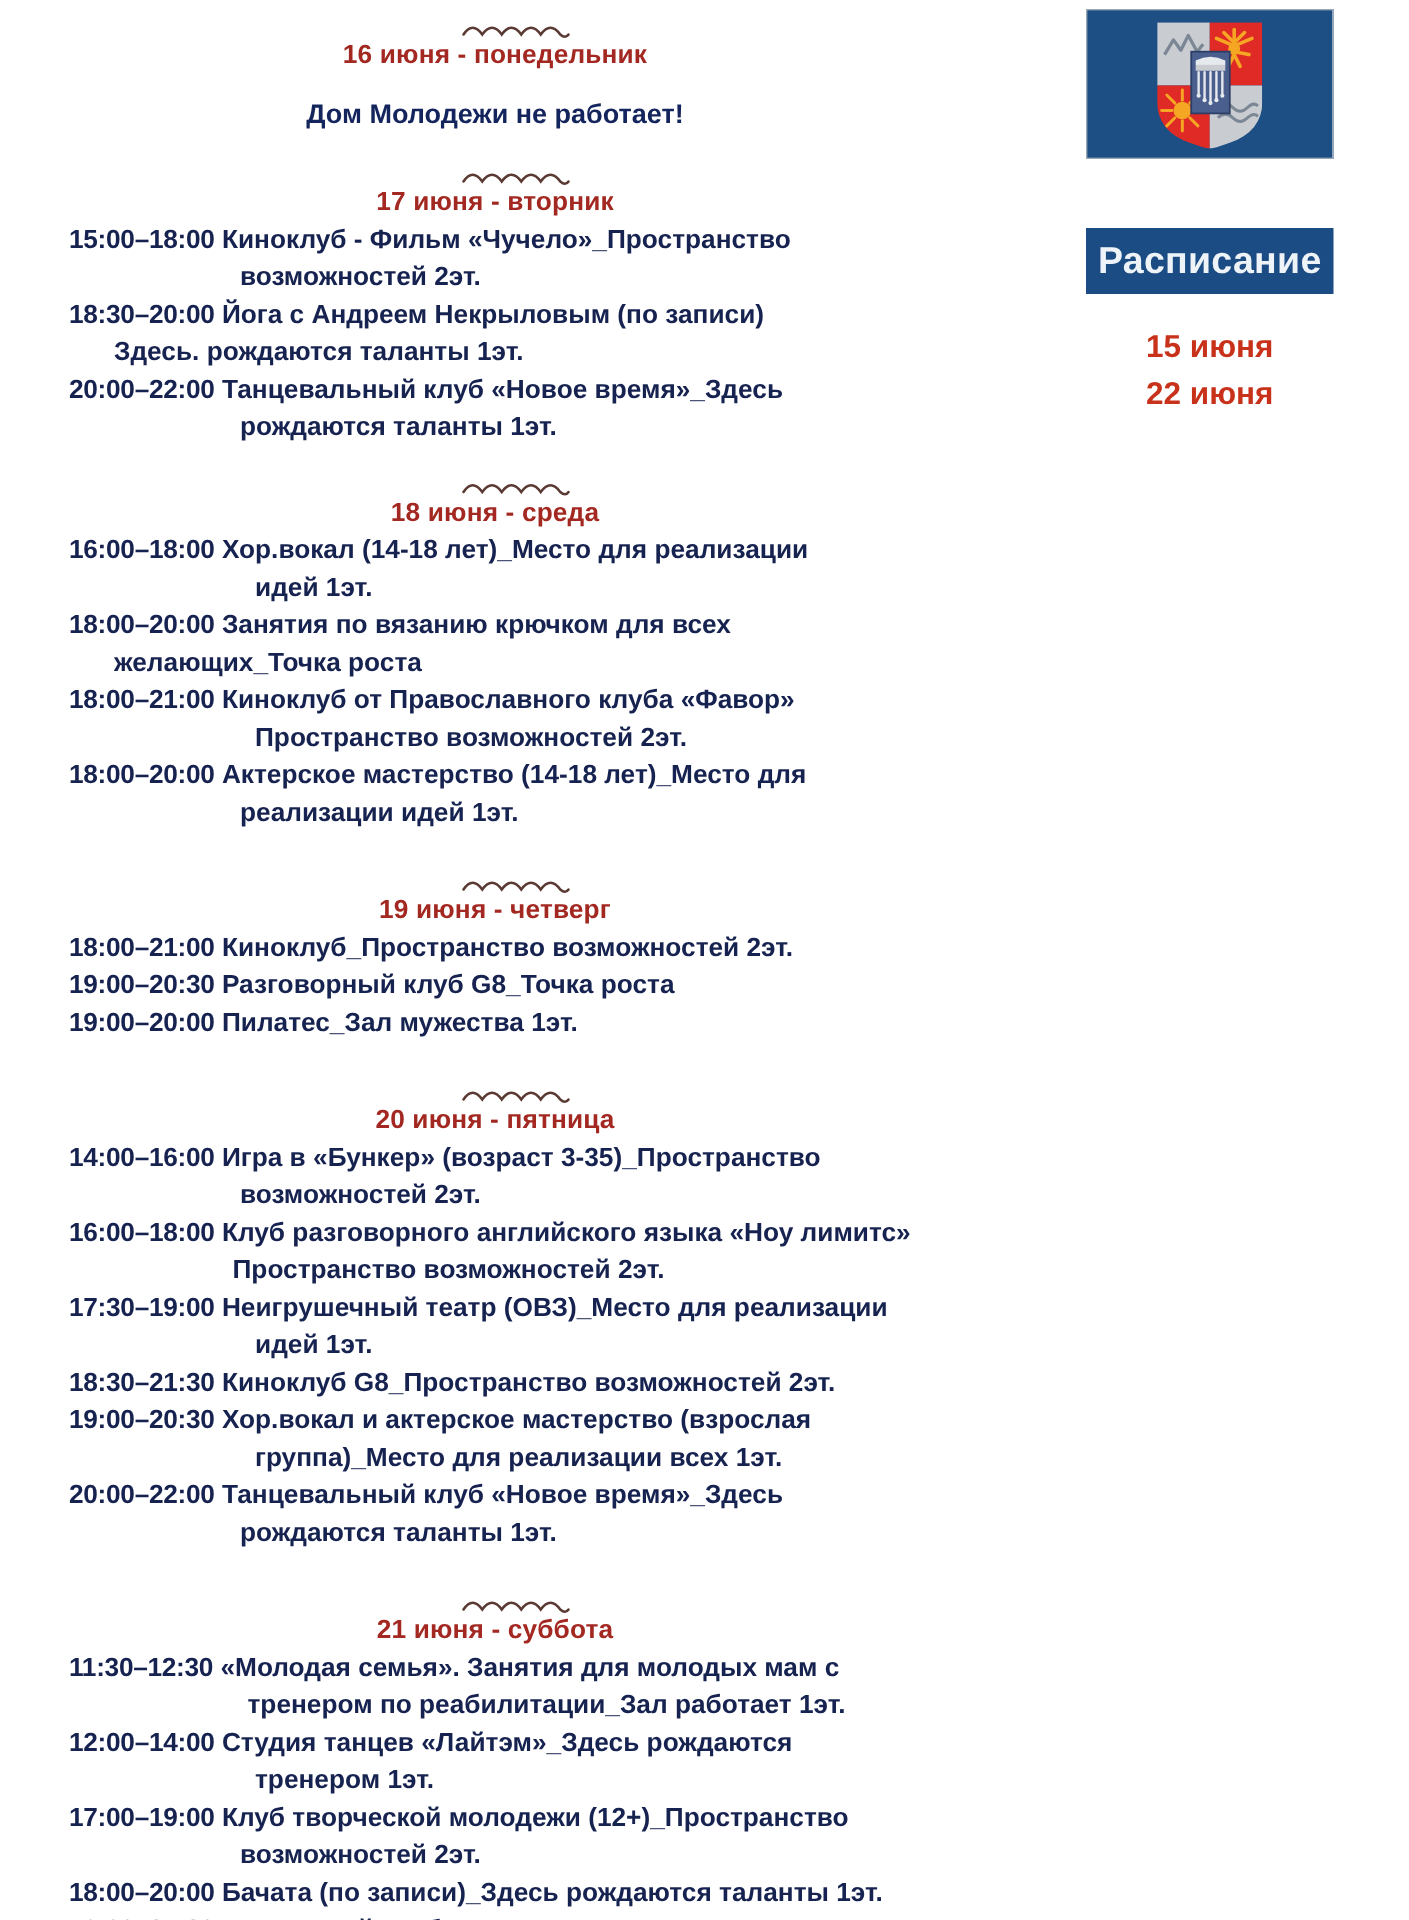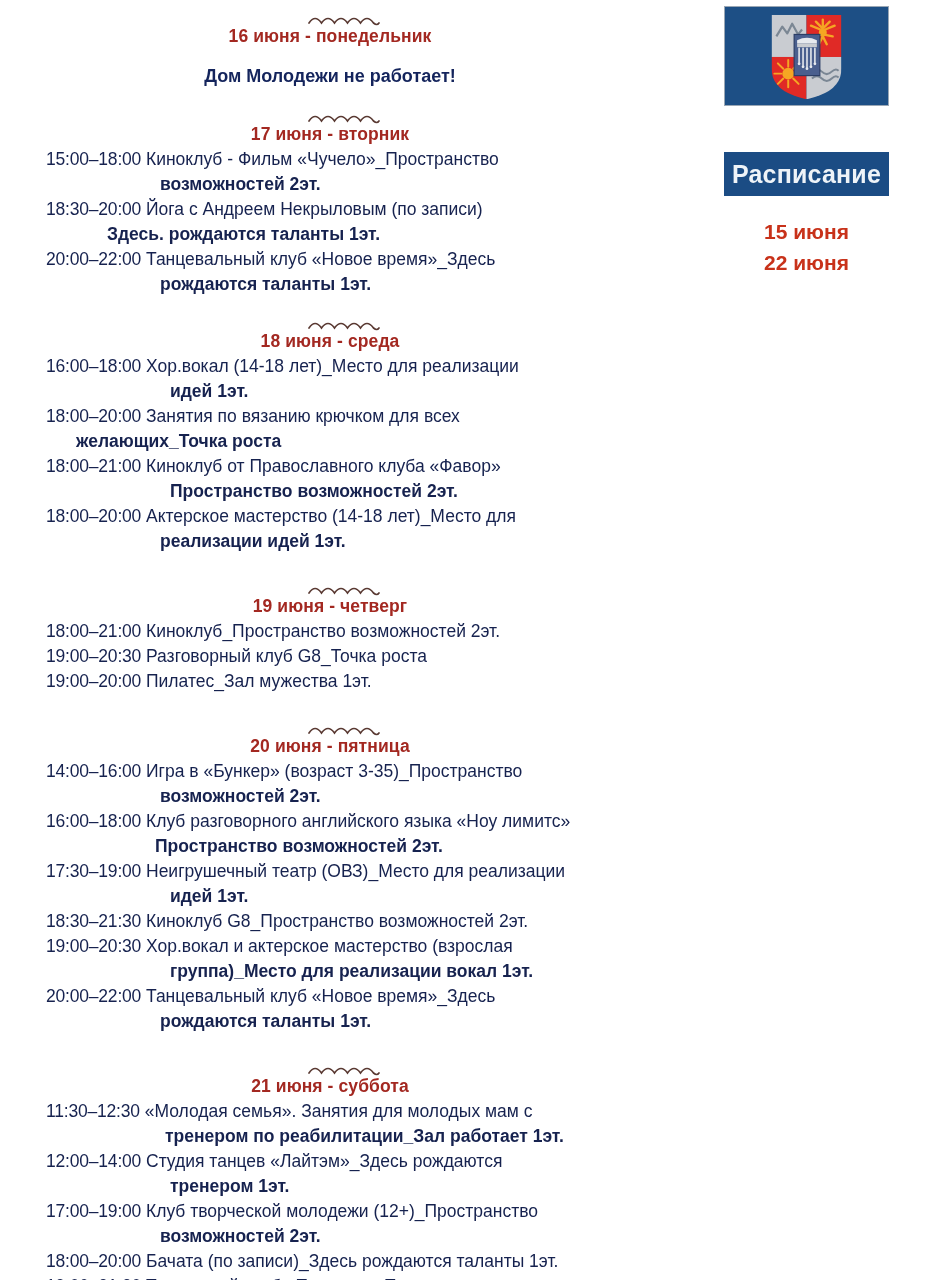--- a/index.html
+++ b/index.html
@@ -79,21 +79,21 @@
   }
 
   
   .events { margin-top: 3px; }
 
   .event {
     display: block;
     font-size: 17.5px;
     line-height: 25px;
     color: #16224f;
-    font-weight: normal;
+    font-weight: bold;
     padding-left: 46px;
     text-indent: 0;
     white-space: nowrap;
   }
   .event .etime {
     letter-spacing: -0.2px;
   }
   .event .edesc { }
 
   
@@ -178,21 +178,21 @@
             <svg viewBox="0 0 74 13">
               <path d="M2,9 Q8,0 14.5,9 Q21,0 27.5,9 Q34,0 40.5,9 Q47,0 53.5,9 Q60,0 66.5,9 Q70,12 72,9" fill="none" stroke="#5a3a33" stroke-width="1.7" stroke-linecap="round"></path>
             </svg>
           </span>
           <span class="day-title">17 июня - вторник</span>
         </div>
         <div class="events">
           <div class="event"><span class="etime">15:00–18:00</span><span class="edesc"> Киноклуб - Фильм «Чучело»_Пространство</span></div>
           <div class="cont" style="padding-left: 160px;">возможностей 2эт.</div>
           <div class="event"><span class="etime">18:30–20:00</span><span class="edesc"> Йога с Андреем Некрыловым (по записи)</span></div>
-          <div class="cont" style="padding-left: 107px;">Здесь. рождаются таланты 1эт.</div>
+          <div class="cont" style="padding-left: 76px;">Здесь. рождаются таланты 1эт.</div>
           <div class="event"><span class="etime">20:00–22:00</span><span class="edesc"> Танцевальный клуб «Новое время»_Здесь</span></div>
           <div class="cont" style="padding-left: 160px;">рождаются таланты 1эт.</div>
         </div>
         <div class="gap-md"></div>
       </div>
       <div class="day-block">
         <div class="day-head-wrap">
           <span class="squiggle">
             <svg viewBox="0 0 74 13">
               <path d="M2,9 Q8,0 14.5,9 Q21,0 27.5,9 Q34,0 40.5,9 Q47,0 53.5,9 Q60,0 66.5,9 Q70,12 72,9" fill="none" stroke="#5a3a33" stroke-width="1.7" stroke-linecap="round"></path>
@@ -239,21 +239,21 @@
         </div>
         <div class="events">
           <div class="event"><span class="etime">14:00–16:00</span><span class="edesc"> Игра в «Бункер» (возраст 3-35)_Пространство</span></div>
           <div class="cont" style="padding-left: 160px;">возможностей 2эт.</div>
           <div class="event"><span class="etime">16:00–18:00</span><span class="edesc"> Клуб разговорного английского языка «Ноу лимитс»</span></div>
           <div class="cont" style="padding-left: 155px;">Пространство возможностей 2эт.</div>
           <div class="event"><span class="etime">17:30–19:00</span><span class="edesc"> Неигрушечный театр (ОВЗ)_Место для реализации</span></div>
           <div class="cont" style="padding-left: 170px;">идей 1эт.</div>
           <div class="event"><span class="etime">18:30–21:30</span><span class="edesc"> Киноклуб G8_Пространство возможностей 2эт.</span></div>
           <div class="event"><span class="etime">19:00–20:30</span><span class="edesc"> Хор.вокал и актерское мастерство (взрослая</span></div>
-          <div class="cont" style="padding-left: 170px;">группа)_Место для реализации вокал 1эт.</div>
+          <div class="cont" style="padding-left: 170px;">группа)_Место для реализации всех 1эт.</div>
           <div class="event"><span class="etime">20:00–22:00</span><span class="edesc"> Танцевальный клуб «Новое время»_Здесь</span></div>
           <div class="cont" style="padding-left: 160px;">рождаются таланты 1эт.</div>
         </div>
         <div class="gap-lg"></div>
       </div>
       <div class="day-block">
         <div class="day-head-wrap">
           <span class="squiggle">
             <svg viewBox="0 0 74 13">
               <path d="M2,9 Q8,0 14.5,9 Q21,0 27.5,9 Q34,0 40.5,9 Q47,0 53.5,9 Q60,0 66.5,9 Q70,12 72,9" fill="none" stroke="#5a3a33" stroke-width="1.7" stroke-linecap="round"></path>

